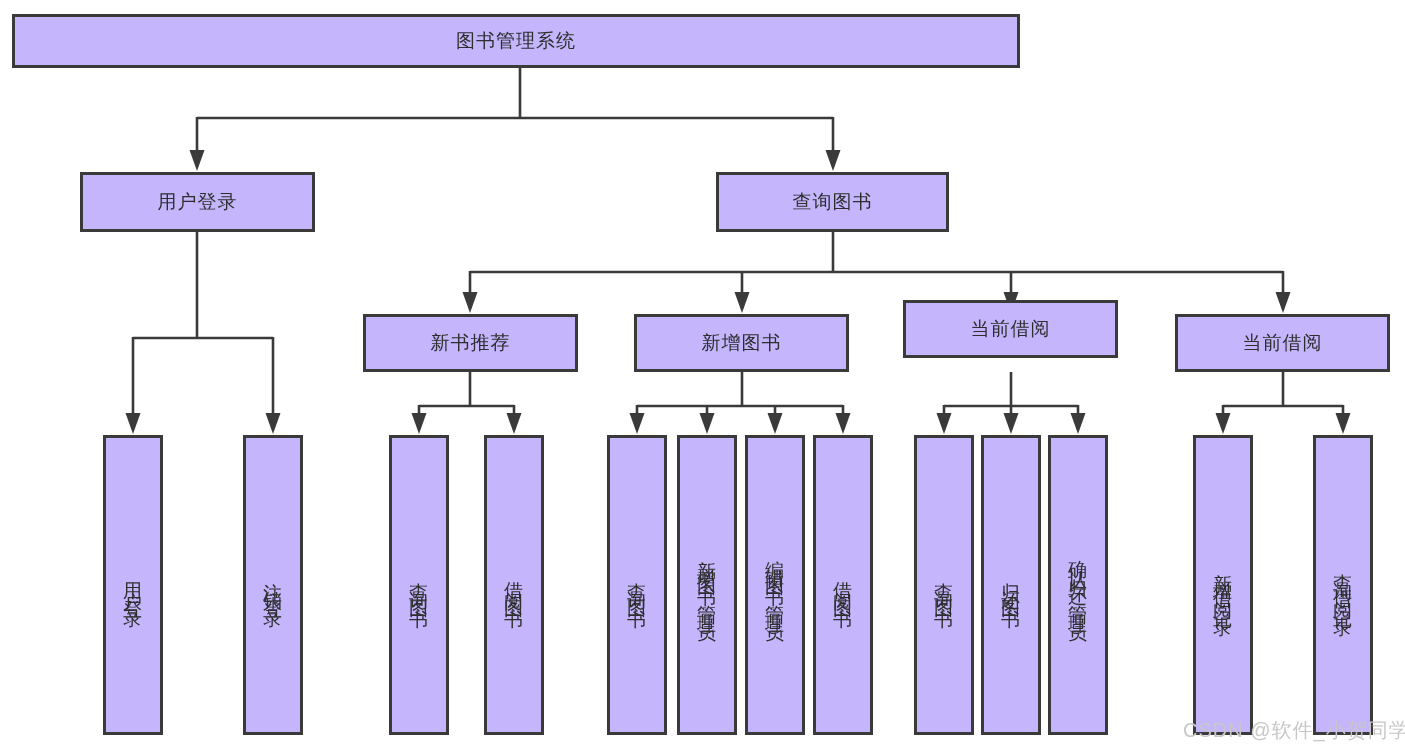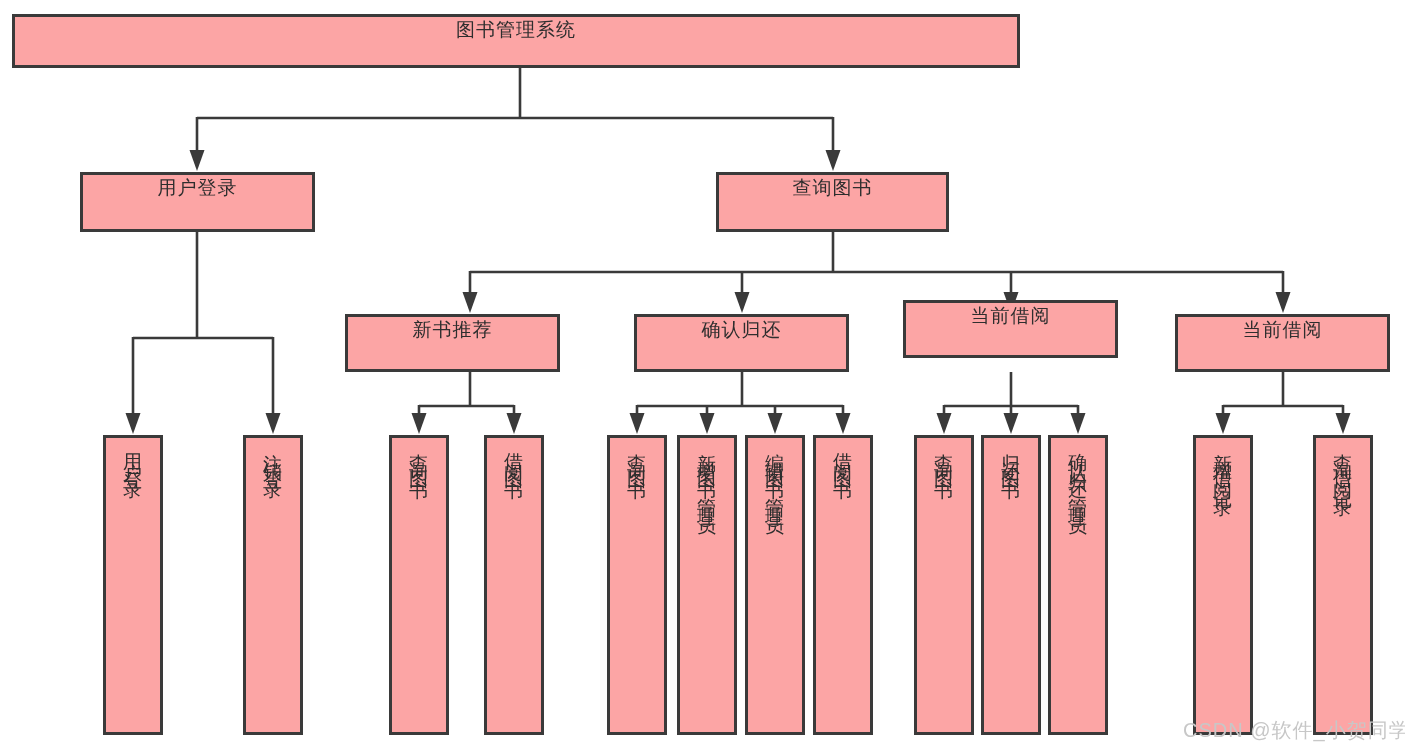--- a/index.html
+++ b/index.html
@@ -17,23 +17,24 @@
   }
   .connectors {
     position: absolute;
     left: 0; top: 0;
     width: 1405px;
     height: 747px;
     z-index: 1;
   }
   .box {
     position: absolute;
-    background: #fca5a5;
+    background: #c4b5fd;
     border: 3px solid #3a3a3a;
     display: flex;
+    align-items: center;
     justify-content: center;
     z-index: 2;
   }
   .box .lbl {
     font-size: 19px;
     color: #2e2e2e;
     letter-spacing: 1px;
     white-space: nowrap;
   }
   
@@ -42,21 +43,21 @@
     text-orientation: mixed;
     letter-spacing: 9px;
     font-size: 19px;
     line-height: 1;
     white-space: normal;
   }
   
   .n-root        { left: 12px;   top: 14px;  width: 1008px; height: 54px; }
   .n-user-login  { left: 80px;   top: 172px; width: 235px;  height: 60px; }
   .n-book-mgmt   { left: 716px;  top: 172px; width: 233px;  height: 60px; }
-  .n-l3-0 { left: 345px;  top: 314px; width: 215px; height: 58px; }
+  .n-l3-0 { left: 363px;  top: 314px; width: 215px; height: 58px; }
   .n-l3-1 { left: 634px;  top: 314px; width: 215px; height: 58px; }
   .n-l3-2 { left: 903px;  top: 300px; width: 215px; height: 58px; }
   .n-l3-3 { left: 1175px; top: 314px; width: 215px; height: 58px; }
   .leaf { top: 435px; width: 60px; height: 300px; }
   .lf-0  { left: 103px; }
   .lf-1  { left: 243px; }
   .lf-2  { left: 389px; }
   .lf-3  { left: 484px; }
   .lf-4  { left: 607px; }
   .lf-5  { left: 677px; }
@@ -180,21 +181,21 @@
     <span class="lbl">用户登录</span>
   </div>
   <div class="box n-book-mgmt">
     <span class="lbl">查询图书</span>
   </div>
 
   <div class="box n-l3-0">
     <span class="lbl">新书推荐</span>
   </div>
   <div class="box n-l3-1">
-    <span class="lbl">确认归还</span>
+    <span class="lbl">新增图书</span>
   </div>
   <div class="box n-l3-2">
     <span class="lbl">当前借阅</span>
   </div>
   <div class="box n-l3-3">
     <span class="lbl">当前借阅</span>
   </div>
 
   <div class="box v leaf lf-0">
     <span class="lbl">用户登录</span>

